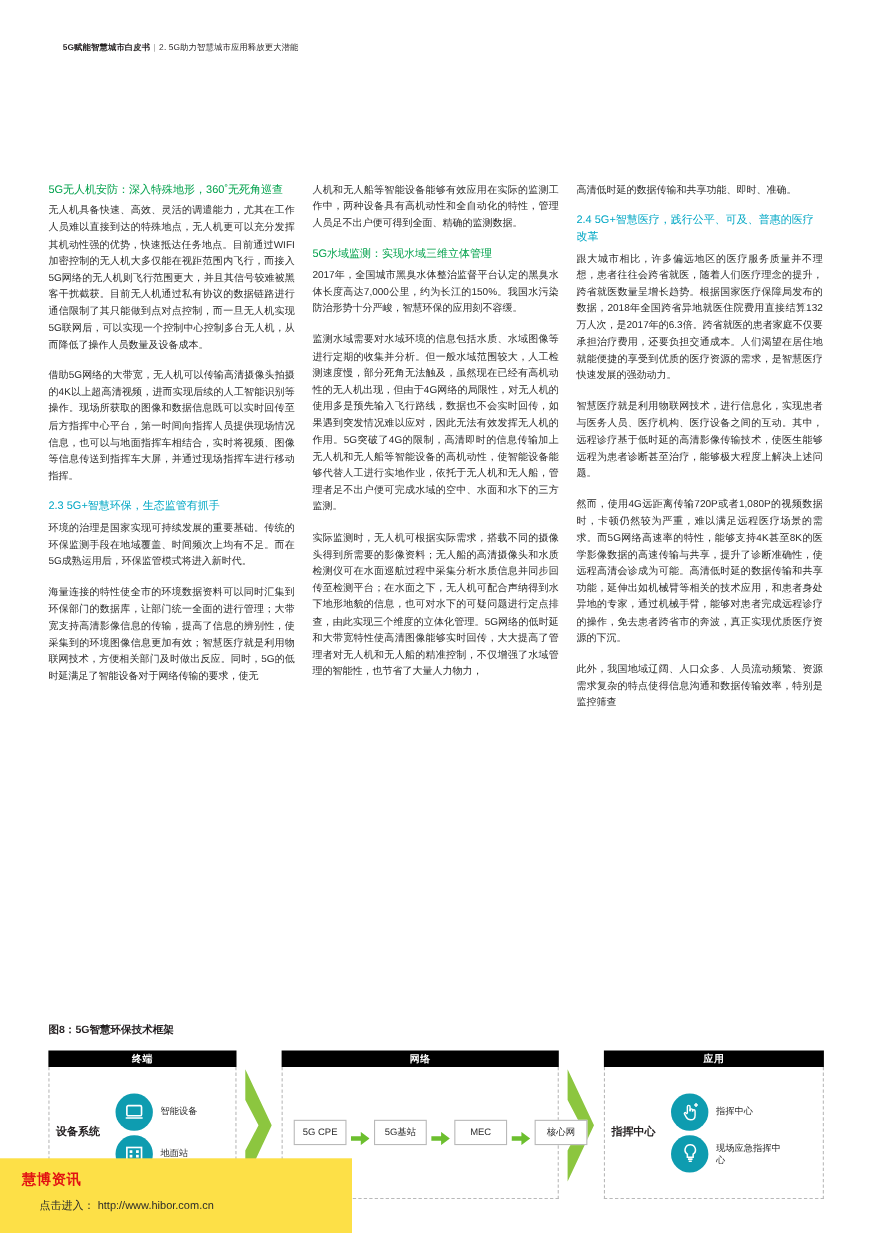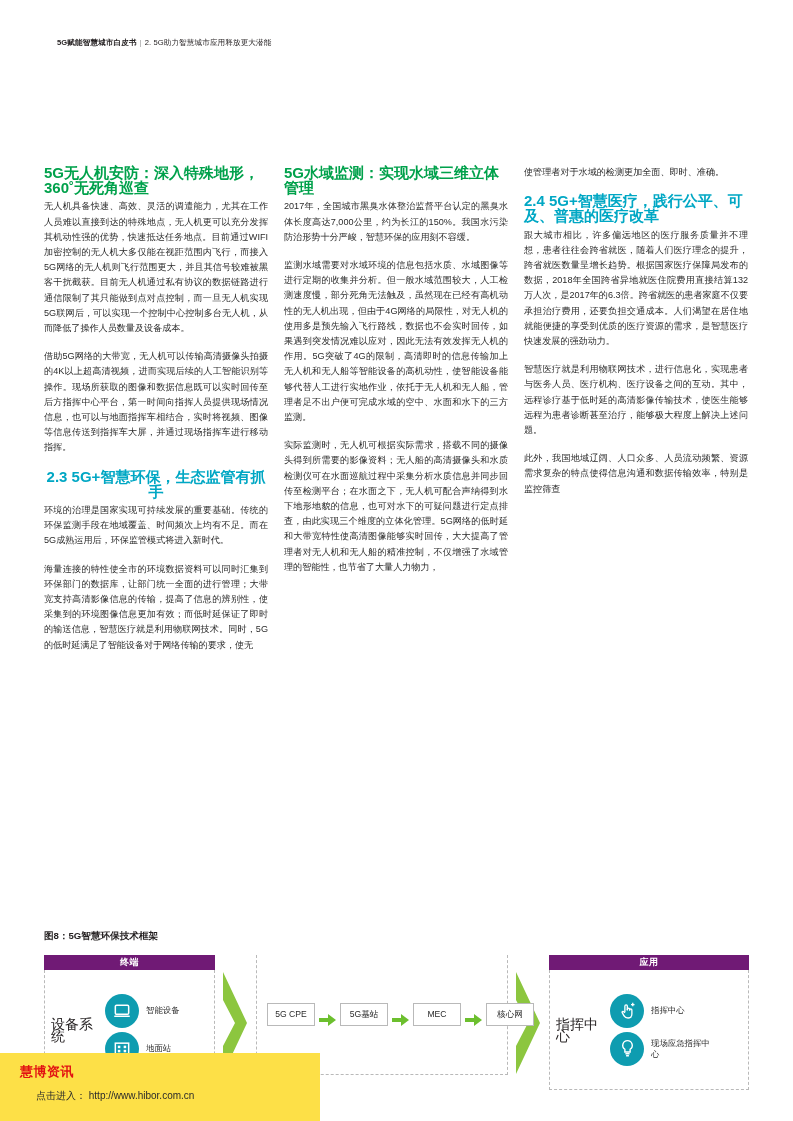--- a/index.html
+++ b/index.html
@@ -22,66 +22,66 @@
 
   
   .cols {
     position: absolute; left: 44px; top: 165px;
     width: 706px; height: 730px;
     display: flex; gap: 16px;
   }
   .col { width: 224px; }
 
   .h-green, .h-teal {
-    font-size: 15px; font-weight: bold; line-height: 15.2px;
+    font-size: 10px; font-weight: normal; line-height: 15.2px;
     margin-bottom: 4px;
   }
   .h-green { color: #00a14b; }
   .h-teal  { color: #00a7c4; }
-  .h-teal.sec { margin-top: 0; text-align: center; }
+  .h-teal.sec { margin-top: 0; }
 
   p.body {
     font-size: 9.1px; line-height: 15.2px; color: #2b2b2b;
     text-align: justify; text-justify: inter-character;
     margin-bottom: 13px;
   }
 
   
   .fig-title {
     position: absolute; left: 44px; top: 930px;
     font-size: 9.6px; font-weight: bold; color: #231f20;
   }
   .diagram {
     position: absolute; left: 44px; top: 955px;
     width: 706px; height: 135px;
     display: flex; align-items: stretch;
   }
   .panel { position: relative; }
   .panel .bar {
-    height: 15px; background: #701a75; color:#fff;
+    height: 15px; background: #000000; color:#fff;
     font-size: 9px; font-weight: bold;
     display:flex; align-items:center; justify-content:center;
     letter-spacing: .5px;
   }
   .panel .box {
     border: 1px dashed #b9b9b9; border-top: none;
     height: calc(100% - 15px);
     display:flex; align-items:center;
   }
   .p-terminal { width: 171px; }
   .p-network  { width: 252px; }
   .p-app      { width: 200px; }
 
   .arrow-wrap {
     width: 41px; display:flex; align-items:center; justify-content:center;
   }
   .chev { display:block; }
 
   .side-label {
-    font-size: 14px; font-weight: normal; color:#231f20;
+    font-size: 10px; font-weight: bold; color:#231f20;
     padding-left: 6px; width: 60px; line-height: 12px;
   }
   .icon-col { display:flex; flex-direction:column; gap:4px; padding:5px 0 5px 0;}
   .icon-row { display:flex; align-items:center; gap:7px;justify-content:flex-end; }
   .circ {
     width: 34px; height: 34px; border-radius: 50%;
     background: #0e9cb0; flex: none;
     display:flex; align-items:center; justify-content:center;
   }
   .icon-label { font-size: 8.4px; color:#2b2b2b; line-height:11px; width: 62px;}
@@ -120,35 +120,37 @@
   </div>
 
   <div class="cols">
 
     <div class="col">
       <div class="h-green">5G无人机安防：深入特殊地形，360˚无死角巡查</div>
       <p class="body">无人机具备快速、高效、灵活的调遣能力，尤其在工作人员难以直接到达的特殊地点，无人机更可以充分发挥其机动性强的优势，快速抵达任务地点。目前通过WIFI加密控制的无人机大多仅能在视距范围内飞行，而接入5G网络的无人机则飞行范围更大，并且其信号较难被黑客干扰截获。目前无人机通过私有协议的数据链路进行通信限制了其只能做到点对点控制，而一旦无人机实现5G联网后，可以实现一个控制中心控制多台无人机，从而降低了操作人员数量及设备成本。</p>
       <p class="body">借助5G网络的大带宽，无人机可以传输高清摄像头拍摄的4K以上超高清视频，进而实现后续的人工智能识别等操作。现场所获取的图像和数据信息既可以实时回传至后方指挥中心平台，第一时间向指挥人员提供现场情况信息，也可以与地面指挥车相结合，实时将视频、图像等信息传送到指挥车大屏，并通过现场指挥车进行移动指挥。</p>
       <div class="h-teal sec">2.3 5G+智慧环保，生态监管有抓手</div>
       <p class="body">环境的治理是国家实现可持续发展的重要基础。传统的环保监测手段在地域覆盖、时间频次上均有不足。而在5G成熟运用后，环保监管模式将进入新时代。</p>
-      <p class="body">海量连接的特性使全市的环境数据资料可以同时汇集到环保部门的数据库，让部门统一全面的进行管理；大带宽支持高清影像信息的传输，提高了信息的辨别性，使采集到的环境图像信息更加有效；而低时延保证了即时的输送信息，智慧医疗就是利用物联网技术。同时，5G的低时延满足了智能设备对于网络传输的要求，使无</p>
+      <p class="body">海量连接的特性使全市的环境数据资料可以同时汇集到环保部门的数据库，让部门统一全面的进行管理；大带宽支持高清影像信息的传输，提高了信息的辨别性，使采集到的环境图像信息更加有效；智慧医疗就是利用物联网技术，方便相关部门及时做出反应。同时，5G的低时延满足了智能设备对于网络传输的要求，使无</p>
     </div>
 
     <div class="col">
+      <p class="body">人机和无人船等智能设备能够有效应用在实际的监测工作中，两种设备具有高机动性和全自动化的特性，管理人员足不出户便可得到全面、精确的监测数据。</p>
       <div class="h-green">5G水域监测：实现水域三维立体管理</div>
       <p class="body">2017年，全国城市黑臭水体整治监督平台认定的黑臭水体长度高达7,000公里，约为长江的150%。我国水污染防治形势十分严峻，智慧环保的应用刻不容缓。</p>
       <p class="body">监测水域需要对水域环境的信息包括水质、水域图像等进行定期的收集并分析。但一般水域范围较大，人工检测速度慢，部分死角无法触及，虽然现在已经有高机动性的无人机出现，但由于4G网络的局限性，对无人机的使用多是预先输入飞行路线，数据也不会实时回传，如果遇到突发情况难以应对，因此无法有效发挥无人机的作用。5G突破了4G的限制，高清即时的信息传输加上无人机和无人船等智能设备的高机动性，使智能设备能够代替人工进行实地作业，依托于无人机和无人船，管理者足不出户便可完成水域的空中、水面和水下的三方监测。</p>
       <p class="body">实际监测时，无人机可根据实际需求，搭载不同的摄像头得到所需要的影像资料；无人船的高清摄像头和水质检测仪可在水面巡航过程中采集分析水质信息并同步回传至检测平台；在水面之下，无人机可配合声纳得到水下地形地貌的信息，也可对水下的可疑问题进行定点排查，由此实现三个维度的立体化管理。5G网络的低时延和大带宽特性使高清图像能够实时回传，大大提高了管理者对无人机和无人船的精准控制，不仅增强了水域管理的智能性，也节省了大量人力物力，</p>
     </div>
 
     <div class="col">
-      <p class="body">使管理者对于水域的检测更加全面、即时、准确。</p>
+      <p class="body">高清低时延的数据传输和共享功能、即时、准确。</p>
       <div class="h-teal">2.4  5G+智慧医疗，践行公平、可及、普惠的医疗改革</div>
       <p class="body">跟大城市相比，许多偏远地区的医疗服务质量并不理想，患者往往会跨省就医，随着人们医疗理念的提升，跨省就医数量呈增长趋势。根据国家医疗保障局发布的数据，2018年全国跨省异地就医住院费用直接结算132万人次，是2017年的6.3倍。跨省就医的患者家庭不仅要承担治疗费用，还要负担交通成本。人们渴望在居住地就能便捷的享受到优质的医疗资源的需求，是智慧医疗快速发展的强劲动力。</p>
       <p class="body">智慧医疗就是利用物联网技术，进行信息化，实现患者与医务人员、医疗机构、医疗设备之间的互动。其中，远程诊疗基于低时延的高清影像传输技术，使医生能够远程为患者诊断甚至治疗，能够极大程度上解决上述问题。</p>
+      <p class="body">然而，使用4G远距离传输720P或者1,080P的视频数据时，卡顿仍然较为严重，难以满足远程医疗场景的需求。而5G网络高速率的特性，能够支持4K甚至8K的医学影像数据的高速传输与共享，提升了诊断准确性，使远程高清会诊成为可能。高清低时延的数据传输和共享功能，延伸出如机械臂等相关的技术应用，和患者身处异地的专家，通过机械手臂，能够对患者完成远程诊疗的操作，免去患者跨省市的奔波，真正实现优质医疗资源的下沉。</p>
       <p class="body">此外，我国地域辽阔、人口众多、人员流动频繁、资源需求复杂的特点使得信息沟通和数据传输效率，特别是监控筛查</p>
     </div>
   </div>
 
   <div class="fig-title">图8：5G智慧环保技术框架</div>
 
   <div class="diagram">
 
     <div class="panel p-terminal">
       <div class="bar">终端</div>
@@ -180,20 +182,21 @@
       </div>
     </div>
 
     <div class="arrow-wrap">
       <svg class="chev" width="30" height="110" viewBox="0 0 30 110">
         <path d="M2 4 L26 55 L2 106 L2 78 L14 55 L2 32 Z" fill="#8cc63f"></path>
       </svg>
     </div>
 
     <div class="panel p-network">
+      <div class="bar">网络</div>
       <div class="box">
         <div class="chain">
           <span class="node">5G CPE</span>
           <svg class="ar-sm" width="17" height="12" viewBox="0 0 17 12">
               <path d="M0 4 H9 V0 L17 6 L9 12 V8 H0 Z" fill="#6cbf2e"></path>
             </svg>
           <span class="node">5G基站</span>
           <svg class="ar-sm" width="17" height="12" viewBox="0 0 17 12">
               <path d="M0 4 H9 V0 L17 6 L9 12 V8 H0 Z" fill="#6cbf2e"></path>
             </svg>

